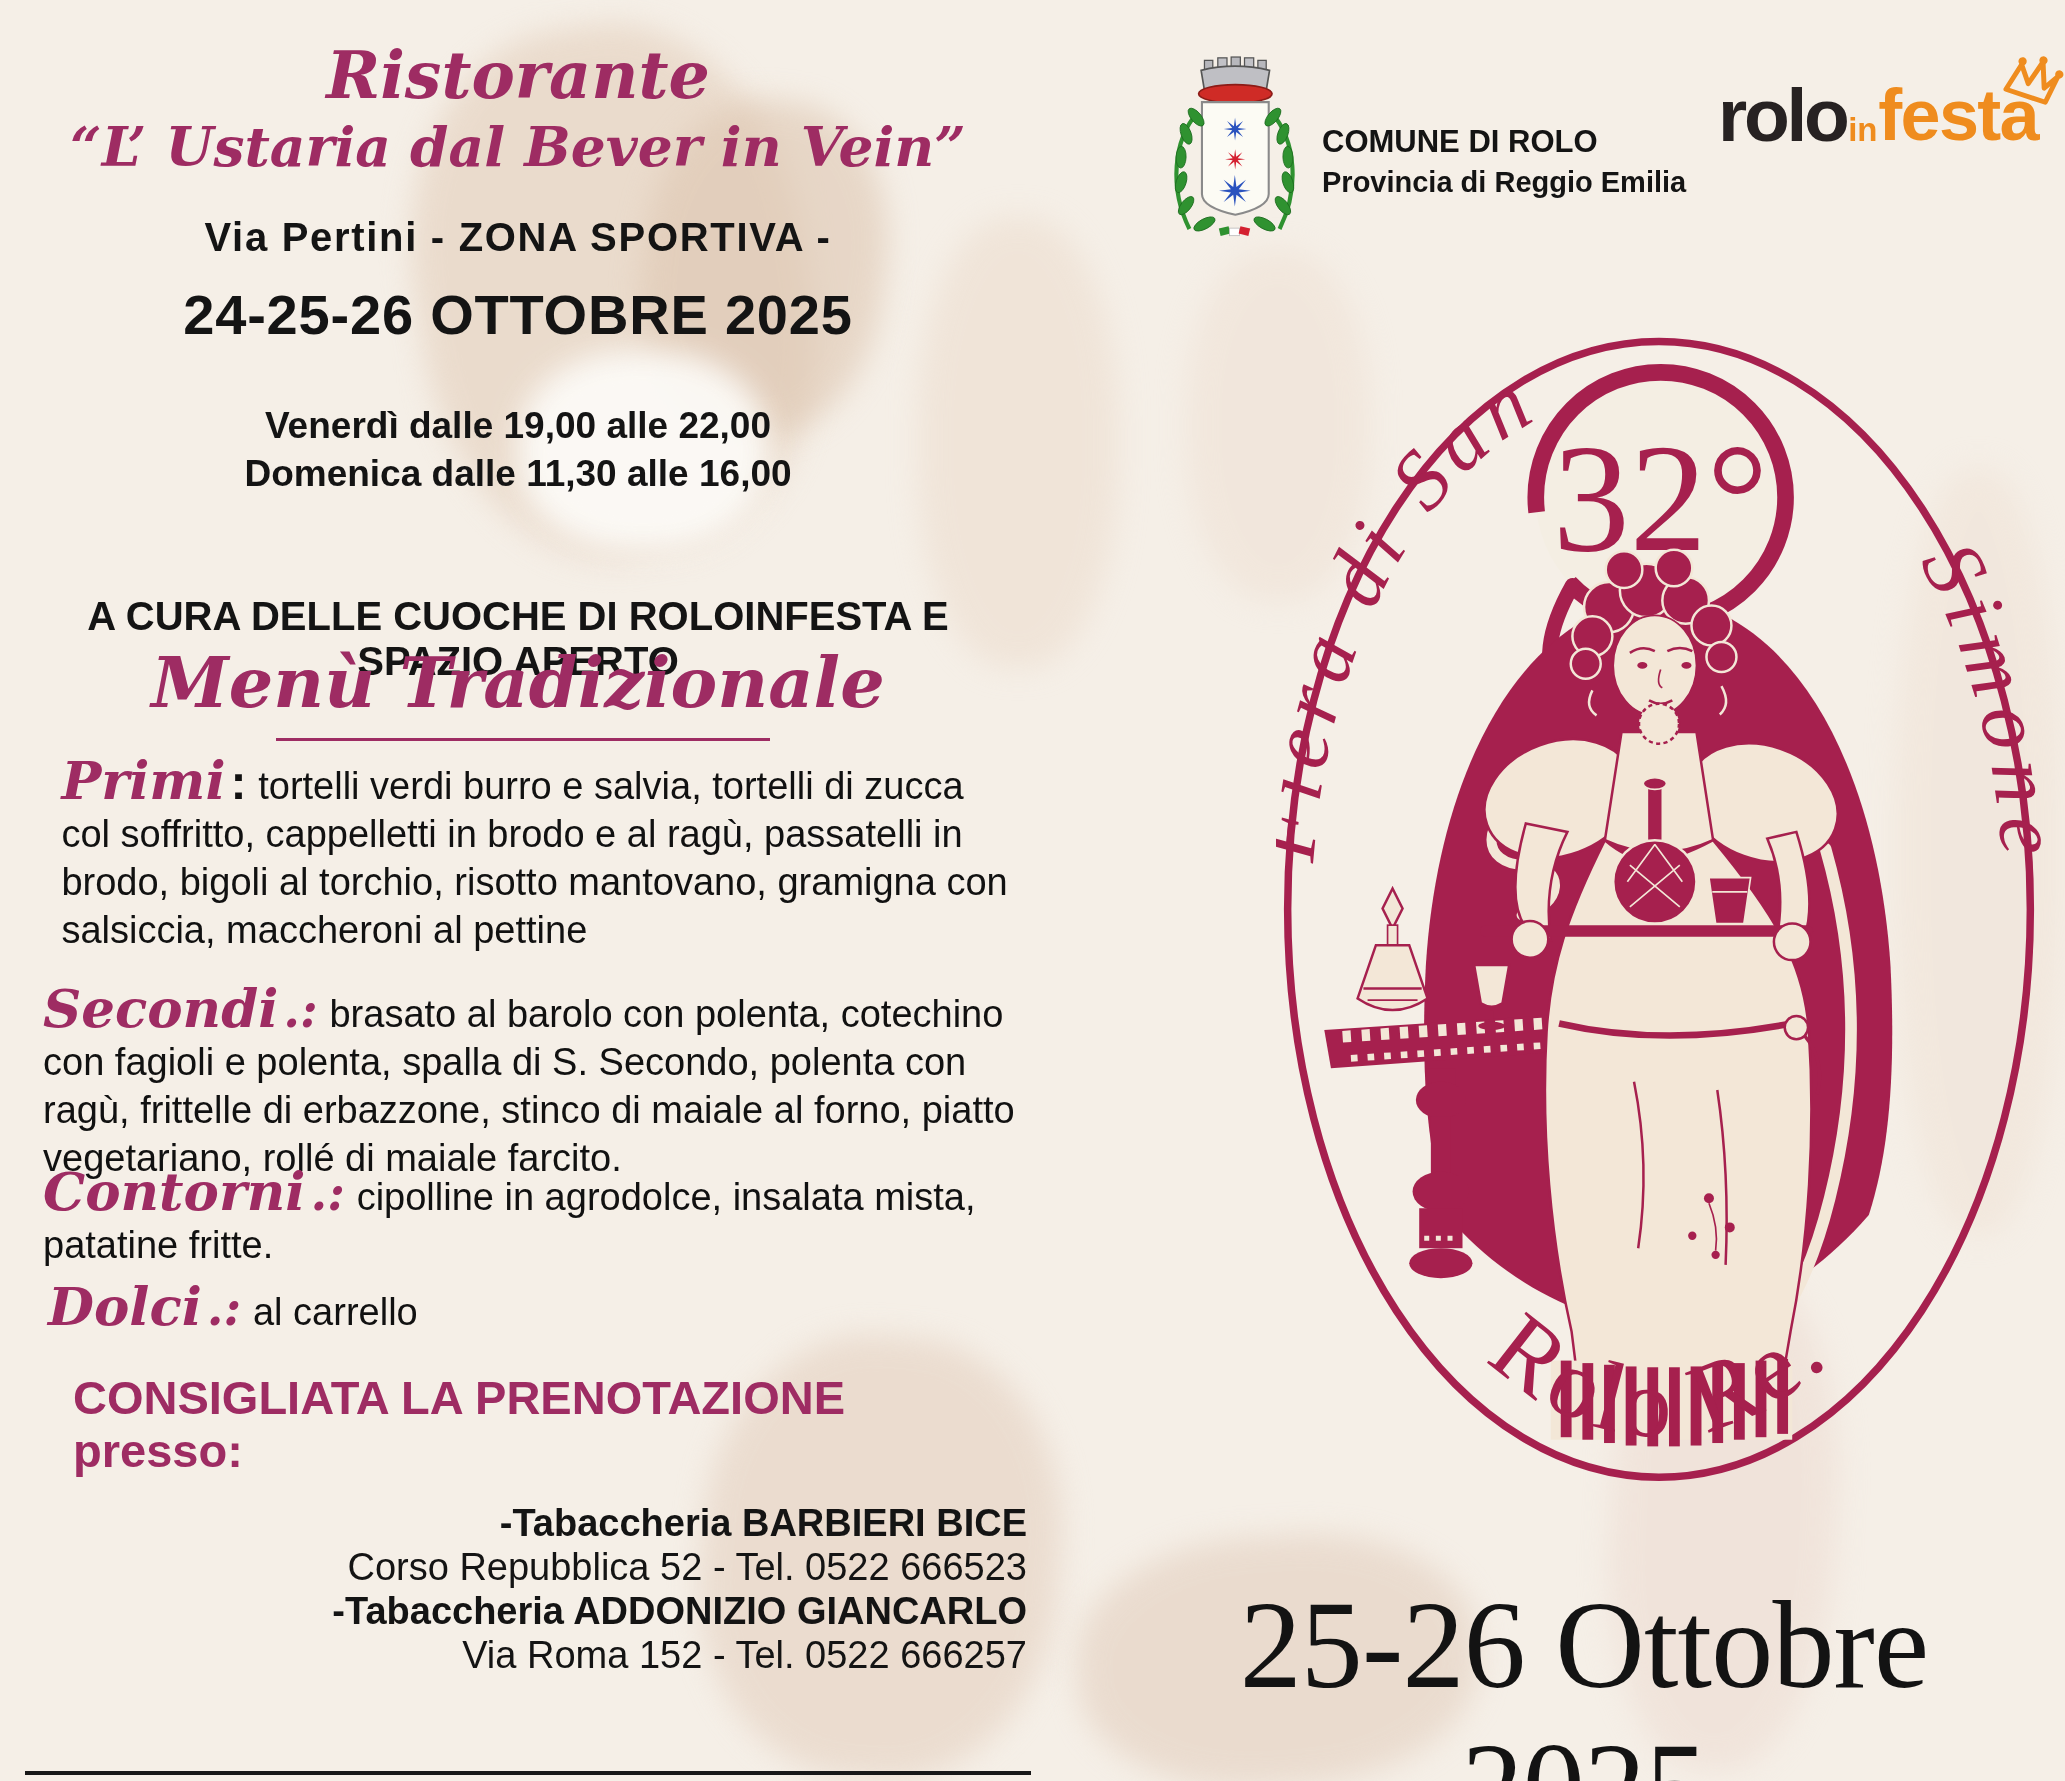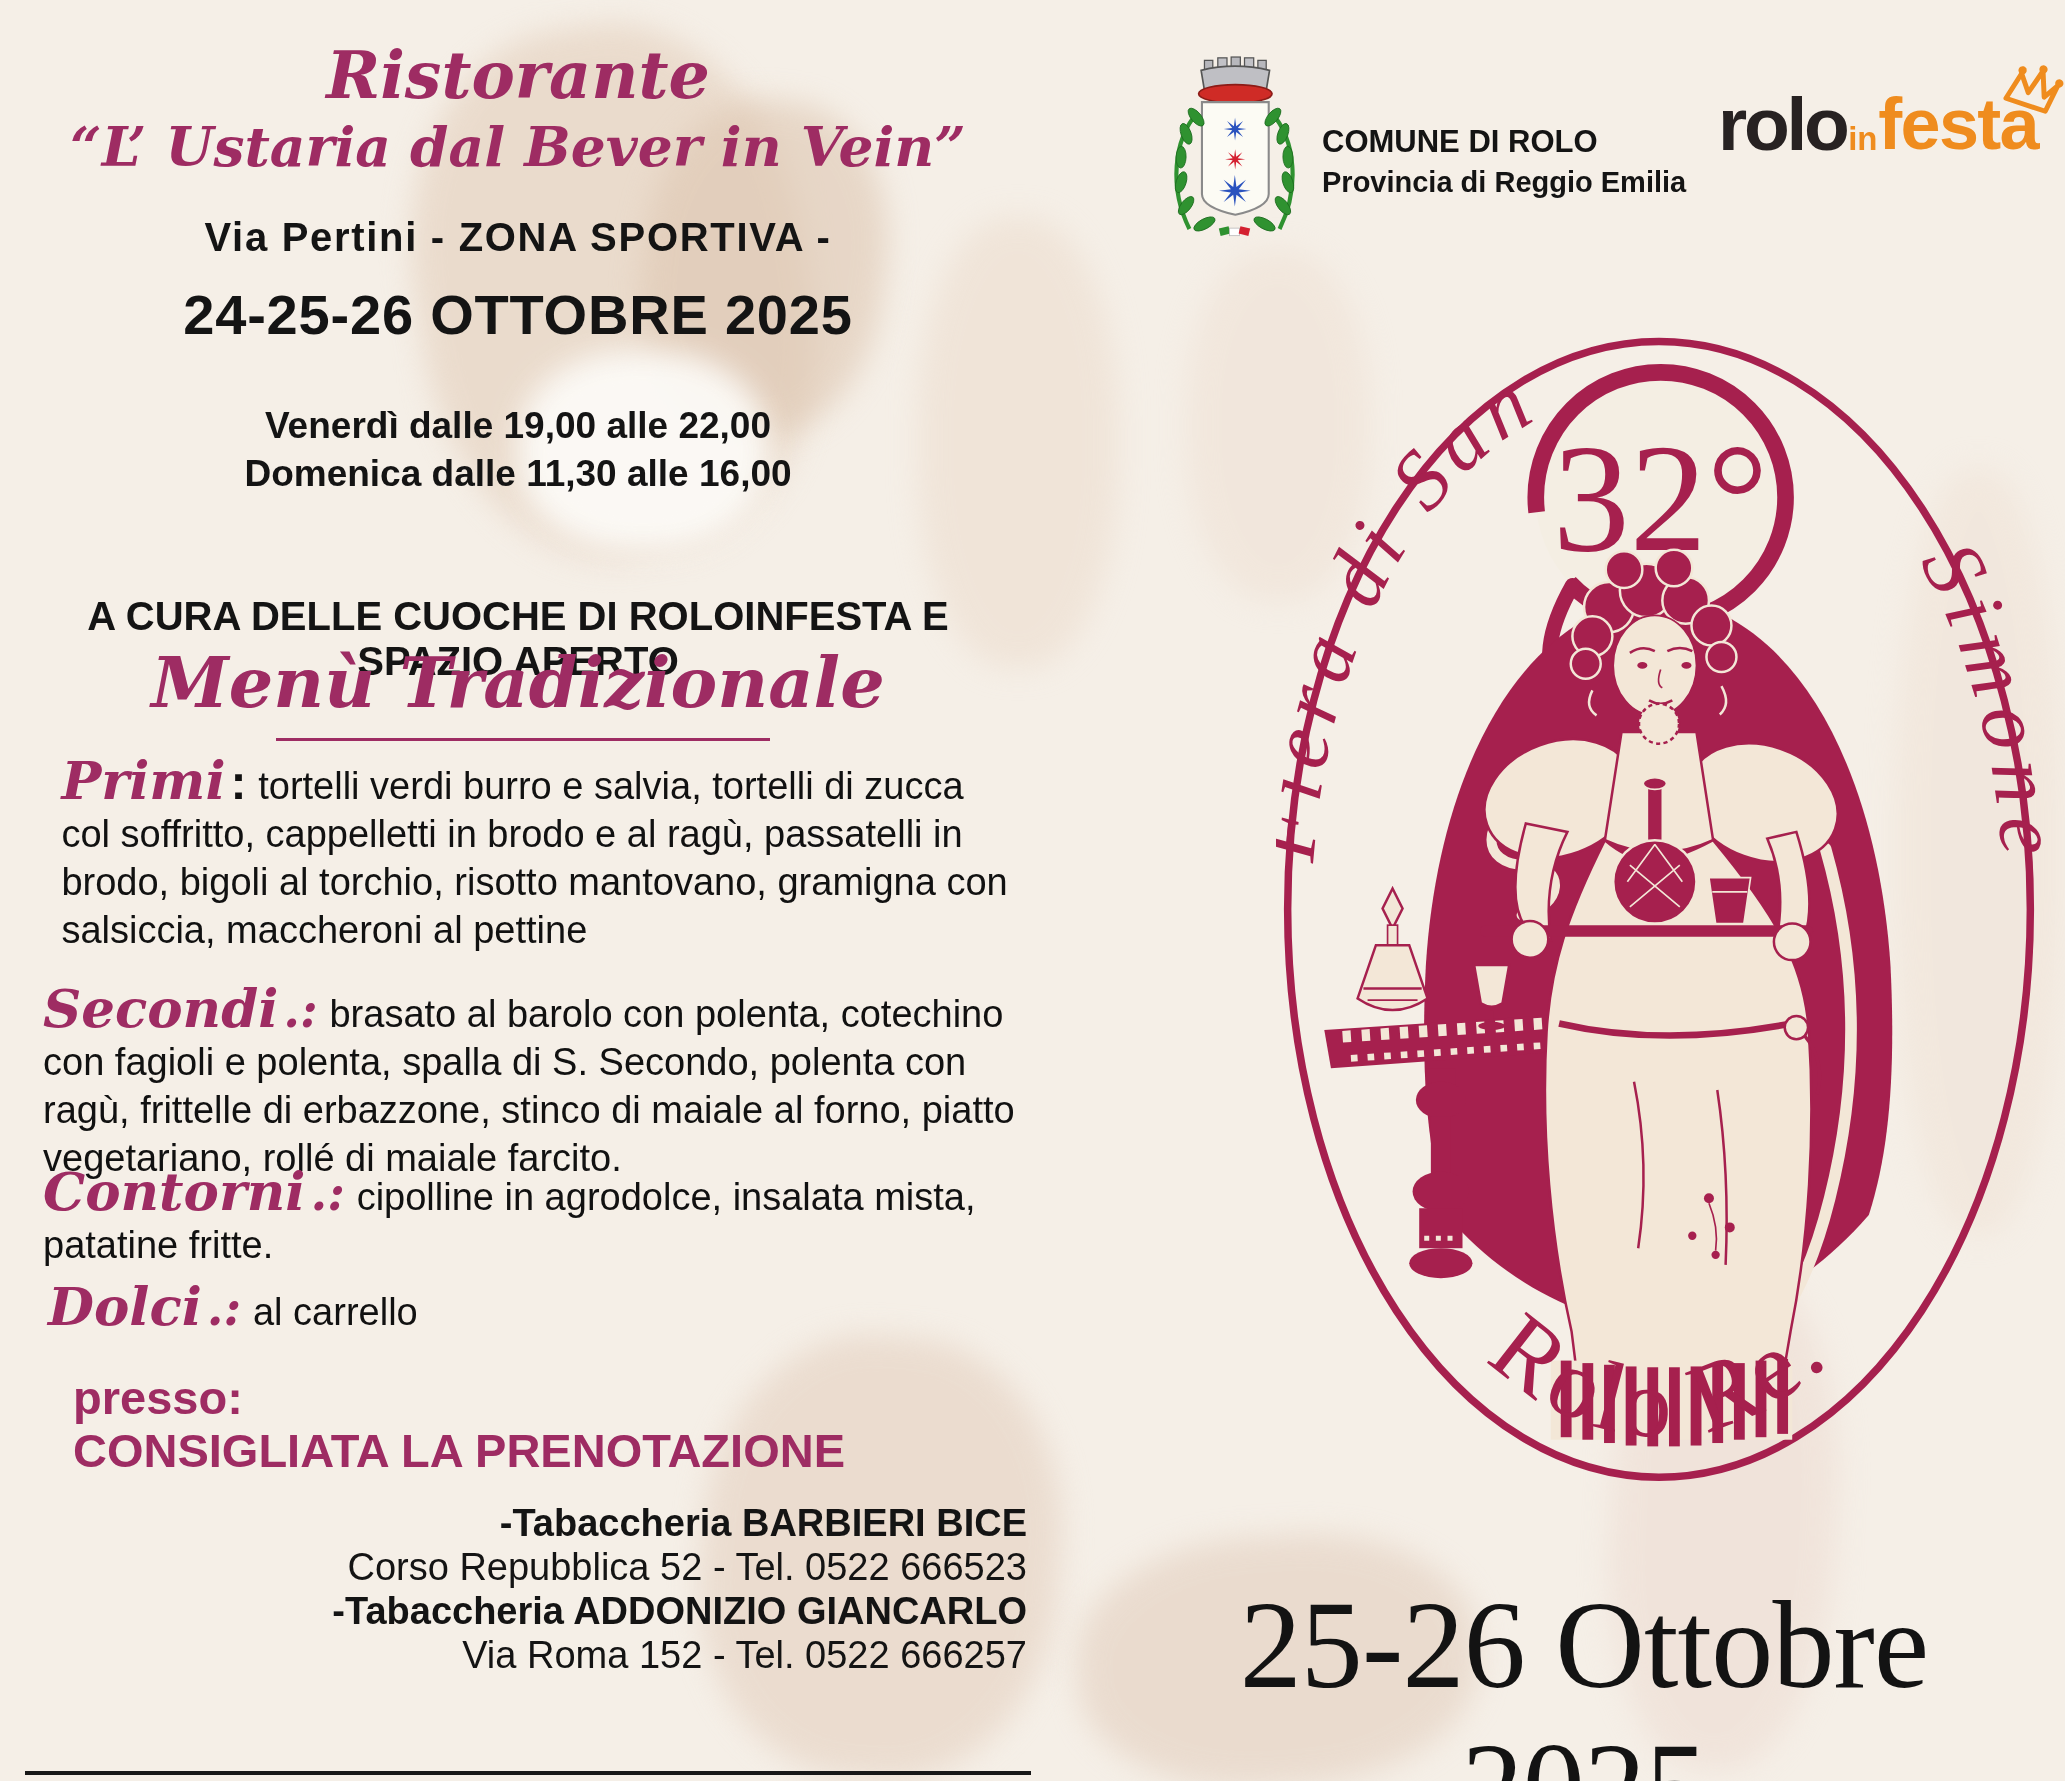--- a/index.html
+++ b/index.html
@@ -44,21 +44,21 @@
   .booking-head{left:73px;top:1371px;width:918px;text-align:left;
     font-size:47px;line-height:53px;font-weight:bold;color:var(--magenta);}
   .entries{left:50px;top:1501px;width:977px;text-align:right;font-size:38px;line-height:44px;}
   .entry-name{font-weight:bold;}
   .entry-suffix{font-weight:normal;}
   .entry-addr{padding-left:28px;}
   .bottom-line{left:25px;top:1771px;width:1006px;height:4.2px;background:#181818;}
   .comune-text{left:1322px;top:122px;text-align:left;line-height:40px;}
   .comune-name{font-size:31px;font-weight:bold;}
   .comune-prov{font-size:29px;font-weight:bold;}
-  .rolofesta{left:1718px;top:87px;display:flex;align-items:flex-end;}
+  .rolofesta{left:1718px;top:78px;display:flex;align-items:flex-end;}
   .rf-rolo{font-size:75px;font-weight:bold;letter-spacing:-3.3px;color:#272222;line-height:75px;}
   .rf-in{font-size:33px;font-weight:bold;color:var(--orange);margin:0 0.8px 6.7px 1.7px;line-height:33px;}
   .rf-festa{font-size:72px;font-weight:bold;color:var(--orange);
     letter-spacing:-1.7px;line-height:75px;}
   .rf-crown{position:absolute;right:-25px;top:-25px;transform:rotate(16deg);}
   .final-date{left:1104px;top:1575px;width:960px;text-align:center;
     font-family:"Liberation Serif", serif;font-size:124px;color:#131313;letter-spacing:-0.8px;}
   svg text{font-family:"Liberation Serif", serif;}
 </style>
 </head>
@@ -102,22 +102,22 @@
 
 <p class="abs mpar p-contorni">
   <span class="script mlabel">Contorni</span><span class="msep script">.:</span><span>cipolline in agrodolce, insalata mista, patatine fritte.</span>
 </p>
 
 <p class="abs mpar p-dolci">
   <span class="script mlabel">Dolci</span><span class="msep script">.:</span><span>al carrello</span>
 </p>
 
 <div class="abs booking-head">
+  <div>CONSIGLIATA  LA PRENOTAZIONE</div>
   <div>presso:</div>
-  <div>CONSIGLIATA  LA PRENOTAZIONE</div>
 </div>
 
 <div class="abs entries">
   <div>
     <span class="entry-name">-Tabaccheria BARBIERI BICE</span><span class="entry-suffix"></span>
   </div>
   <div class="entry-addr">Corso Repubblica 52 - Tel. 0522 666523</div>
   <div>
     <span class="entry-name">-Tabaccheria ADDONIZIO GIANCARLO</span><span class="entry-suffix"></span>
   </div>

